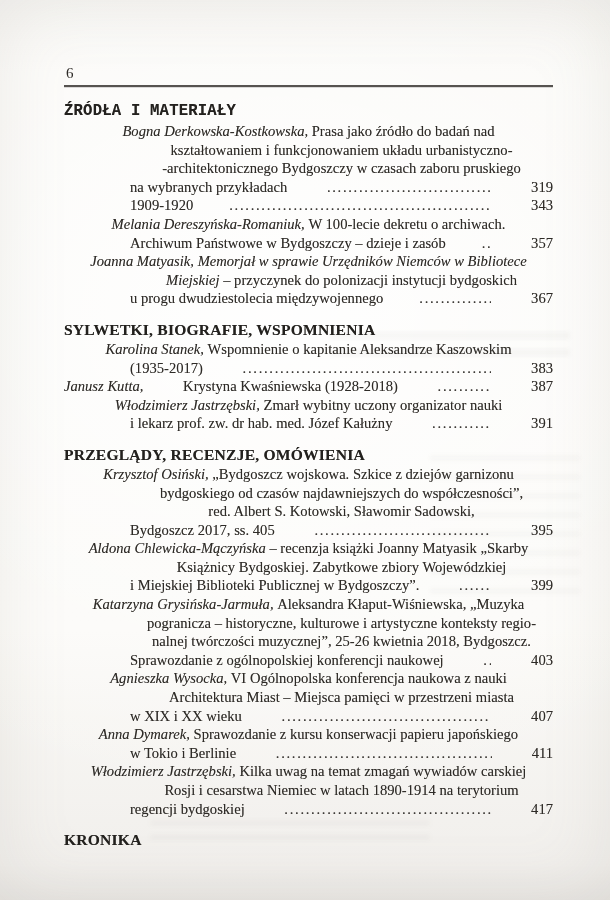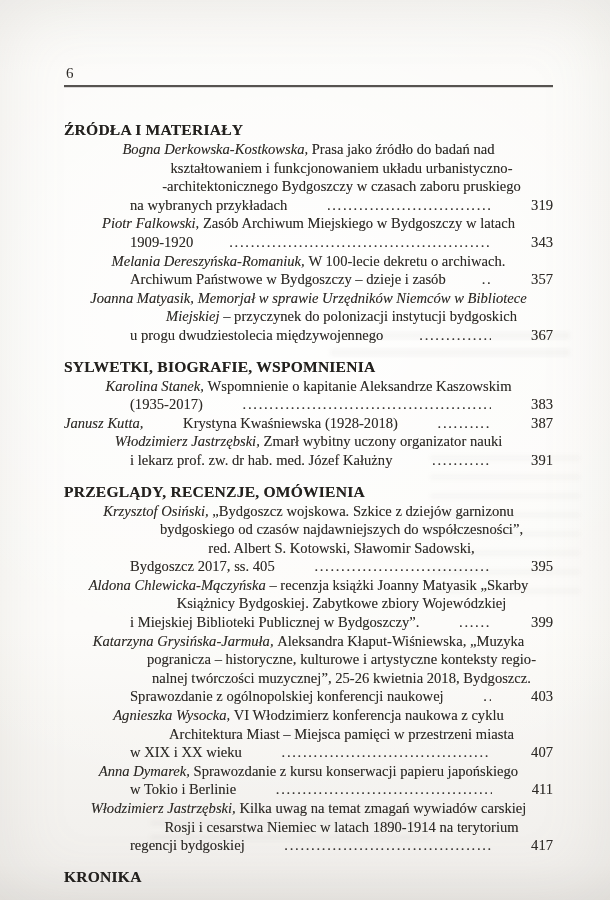--- a/index.html
+++ b/index.html
@@ -35,21 +35,21 @@
   }
   .rule{
     height:2px;background:#565350;margin-top:3px;width:100%;
     box-shadow:0 0.5px 0 rgba(86,83,80,.4);
   }
   .sec-title{
     font-size:15.6px;font-weight:bold;letter-spacing:.2px;
     margin:12px 0 1px 0;line-height:19px;color:#23211e;
     text-shadow:0 0 .4px rgba(35,33,30,.45);
   }
-  #toc .toc-section:first-child .sec-title{margin-top:33px;}
+  #toc .toc-section:first-child .sec-title{margin-top:15px;font-family:Liberation Mono, monospace;}
   .entry{margin:0;text-align:center;}
   .line{
     font-size:14.6px;line-height:18.6px;white-space:pre;overflow:hidden;
     text-shadow:0 0 .35px rgba(46,43,39,.4);
   }
   .line.ind{padding-left:66px;}
   .line.haspage{display:flex;align-items:baseline;gap:36px;}
   .seg{white-space:pre;}
   .it{font-style:italic;}
   .lead{
@@ -78,21 +78,20 @@
     <main id="toc">
         <section class="toc-section">
           <h2 class="sec-title">ŹRÓDŁA I MATERIAŁY</h2>
           <div class="entry">
             <div class="line"><span class="seg it">Bogna Derkowska-Kostkowska, </span><span class="seg">Prasa jako źródło do badań nad</span></div>
             <div class="line ind"><span class="seg">kształtowaniem i funkcjonowaniem układu urbanistyczno-</span></div>
             <div class="line ind"><span class="seg">-architektonicznego Bydgoszczy w czasach zaboru pruskiego</span></div>
             <div class="line ind haspage"><span class="seg">na wybranych przykładach </span><span class="lead"></span><span class="pg">319</span></div>
           </div>
           <div class="entry">
-            <div class="line"><span class="seg it">Piotr Falkowski, </span><span class="seg">Zasób Archiwum Miejskiego w Bydgoszczy w latach</span></div>
             <div class="line ind haspage"><span class="seg">1909-1920</span><span class="lead"></span><span class="pg">343</span></div>
           </div>
           <div class="entry">
             <div class="line"><span class="seg it">Melania Dereszyńska-Romaniuk, </span><span class="seg">W 100-lecie dekretu o archiwach.</span></div>
             <div class="line ind haspage"><span class="seg">Archiwum Państwowe w Bydgoszczy – dzieje i zasób</span><span class="lead"></span><span class="pg">357</span></div>
           </div>
           <div class="entry">
             <div class="line"><span class="seg it">Joanna Matyasik, </span><span class="seg it">Memorjał w sprawie Urzędników Niemców w Bibliotece</span></div>
             <div class="line ind"><span class="seg it">Miejskiej</span><span class="seg"> – przyczynek do polonizacji instytucji bydgoskich</span></div>
             <div class="line ind haspage"><span class="seg">u progu dwudziestolecia międzywojennego</span><span class="lead"></span><span class="pg">367</span></div>
@@ -125,21 +124,21 @@
             <div class="line ind"><span class="seg">Książnicy Bydgoskiej. Zabytkowe zbiory Wojewódzkiej</span></div>
             <div class="line ind haspage"><span class="seg">i Miejskiej Biblioteki Publicznej w Bydgoszczy”. </span><span class="lead"></span><span class="pg">399</span></div>
           </div>
           <div class="entry">
             <div class="line"><span class="seg it">Katarzyna Grysińska-Jarmuła, </span><span class="seg">Aleksandra Kłaput-Wiśniewska, „Muzyka</span></div>
             <div class="line ind"><span class="seg">pogranicza – historyczne, kulturowe i artystyczne konteksty regio-</span></div>
             <div class="line ind"><span class="seg">nalnej twórczości muzycznej”, 25-26 kwietnia 2018, Bydgoszcz.</span></div>
             <div class="line ind haspage"><span class="seg">Sprawozdanie z ogólnopolskiej konferencji naukowej </span><span class="lead"></span><span class="pg">403</span></div>
           </div>
           <div class="entry">
-            <div class="line"><span class="seg it">Agnieszka Wysocka, </span><span class="seg">VI Włodzimierz konferencja naukowa z cyklu</span></div>
+            <div class="line"><span class="seg it">Agnieszka Wysocka, </span><span class="seg">VI Ogólnopolska konferencja naukowa z nauki</span></div>
             <div class="line ind"><span class="seg">Architektura Miast – Miejsca pamięci w przestrzeni miasta</span></div>
             <div class="line ind haspage"><span class="seg">w XIX i XX wieku </span><span class="lead"></span><span class="pg">407</span></div>
           </div>
           <div class="entry">
             <div class="line"><span class="seg it">Anna Dymarek, </span><span class="seg">Sprawozdanie z kursu konserwacji papieru japońskiego</span></div>
             <div class="line ind haspage"><span class="seg">w Tokio i Berlinie </span><span class="lead"></span><span class="pg">411</span></div>
           </div>
           <div class="entry">
             <div class="line"><span class="seg it">Włodzimierz Jastrzębski, </span><span class="seg">Kilka uwag na temat zmagań wywiadów carskiej</span></div>
             <div class="line ind"><span class="seg">Rosji i cesarstwa Niemiec w latach 1890-1914 na terytorium</span></div>

